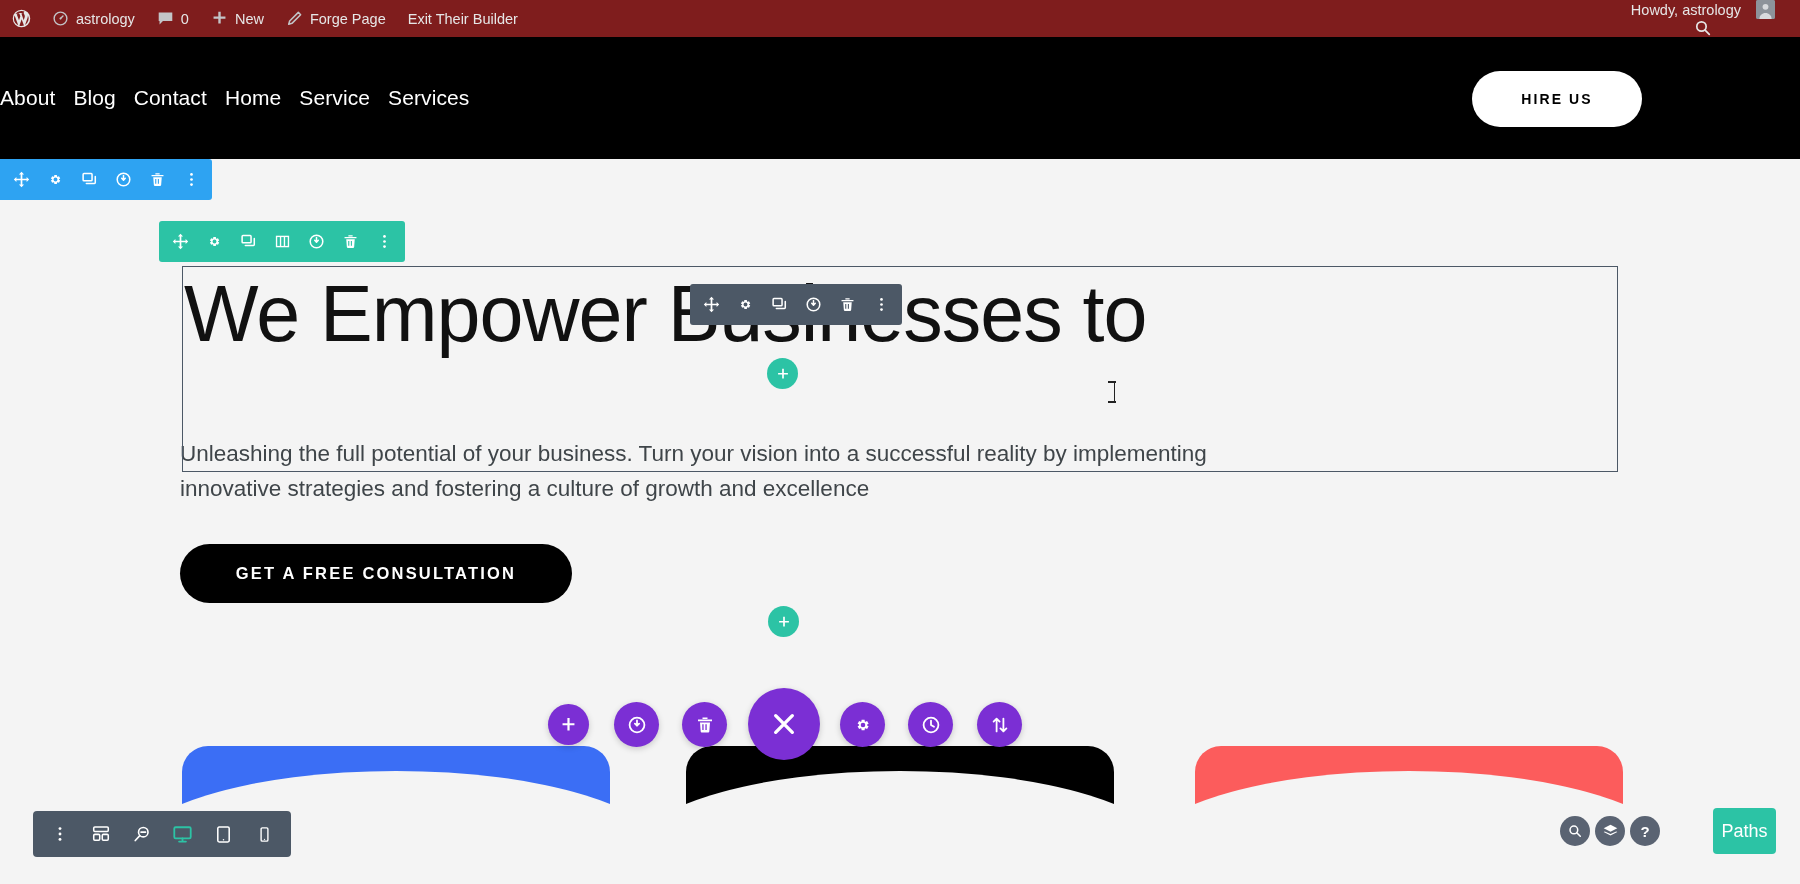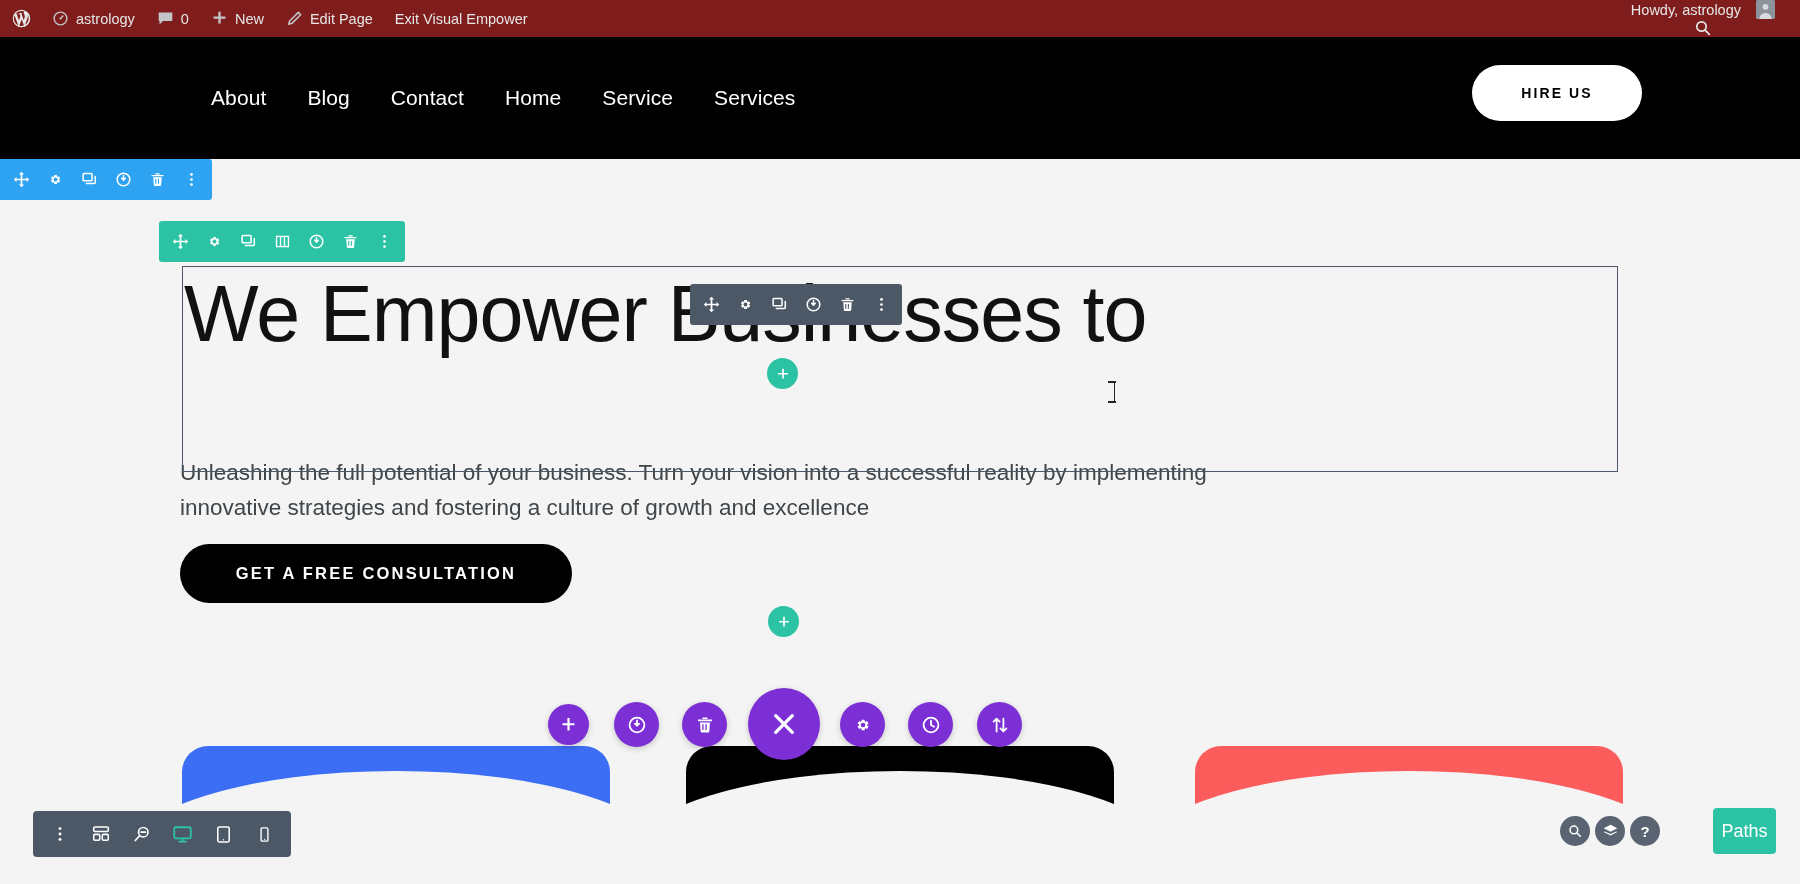--- a/index.html
+++ b/index.html
@@ -28,26 +28,26 @@
   .avatar {
     width:19px; height:19px; background:#8d939a; border-radius:2px;
     display:flex; align-items:flex-end; justify-content:center; overflow:hidden; margin-left:8px;
   }
 
   
   .siteheader {
     position:absolute; top:37px; left:0; width:1800px; height:122px;
     background:#000; display:flex; align-items:center;
   }
-  .nav { display:flex; align-items:center; gap:41px; margin-left:211px; }
+  .nav { display:flex; align-items:center; gap:18px; }
   .nav a {
     color:#fff; font-size:21px; text-decoration:none; letter-spacing:.1px; cursor:pointer;
   }
   .hire-btn {
-    position:absolute; right:158px; top:28px;
+    position:absolute; right:158px; top:34px;
     width:170px; height:56px; border-radius:28px; background:#fff; color:#000;
     display:flex; align-items:center; justify-content:center;
     font-size:14px; font-weight:bold; letter-spacing:2.1px; cursor:pointer; border:none;
   }
 
   
   .canvas { position:absolute; top:159px; left:0; width:1800px; height:725px; background:#f4f4f4; }
 
   
   .divi-tb {
@@ -81,21 +81,21 @@
   .cursor-ibeam::before { top:0; }
   .cursor-ibeam::after { bottom:0; }
   .cursor-ibeam i { position:absolute; left:2.5px; top:0; width:1.6px; height:100%; background:#222; display:block; }
 
   .teal-plus {
     position:absolute; border-radius:50%; background:#2cc3a5; color:#fff;
     display:flex; align-items:center; justify-content:center; cursor:pointer; z-index:45;
   }
 
   .body-copy {
-    position:absolute; left:180px; top:297px; width:1070px;
+    position:absolute; left:180px; top:278px; width:1070px;
     font-size:22.5px; line-height:1.55; color:#3f4549;
   }
   .cta-btn {
     position:absolute; left:180px; top:385px; width:392px; height:59px;
     background:#000; color:#fff; border-radius:30px; border:none;
     font-size:16.5px; font-weight:bold; letter-spacing:2.2px; cursor:pointer;
     display:flex; align-items:center; justify-content:center;
   }
 
   
@@ -186,25 +186,25 @@
         </span>
         <span>New</span>
       </div>
 
       <div class="ab-item">
         <span>
           <svg width="17" height="17" viewBox="0 0 20 20" fill="none" stroke="#c3c4c7" stroke-width="1.8">
             <path d="M14.5 2.8l2.7 2.7L7 15.7 3.2 16.8 4.3 13z" stroke-linejoin="round"></path>
           </svg>
         </span>
-        <span>Edit Page</span>
-      </div>
-
-      <div class="ab-item">
-        <span>Exit Visual Empower</span>
+        <span>Forge Page</span>
+      </div>
+
+      <div class="ab-item">
+        <span>Exit Their Builder</span>
       </div>
     </div>
 
     <div class="ab-right">
       <div class="ab-item">
         <span>Howdy, astrology</span>
         <span class="avatar">
           <svg width="19" height="19" viewBox="0 0 20 20">
             <rect width="20" height="20" fill="#8d939a"></rect>
             <circle cx="10" cy="7.2" r="3.1" fill="#d8dadd"></circle>

